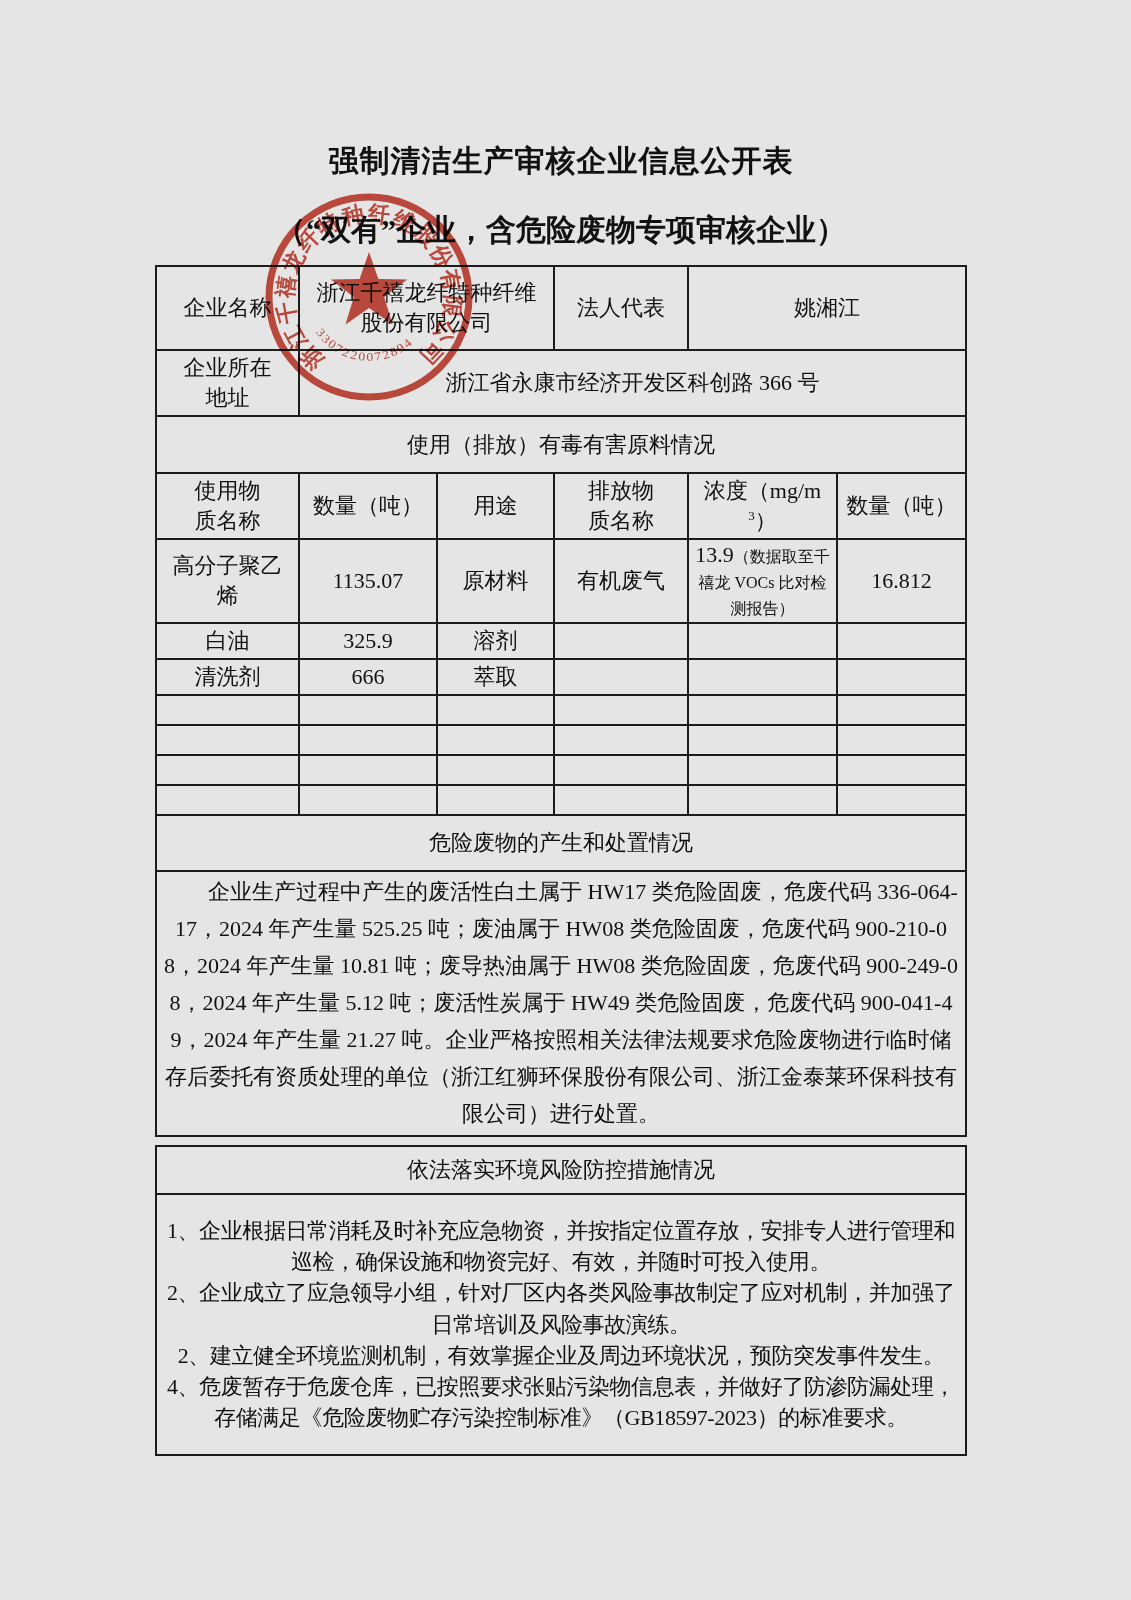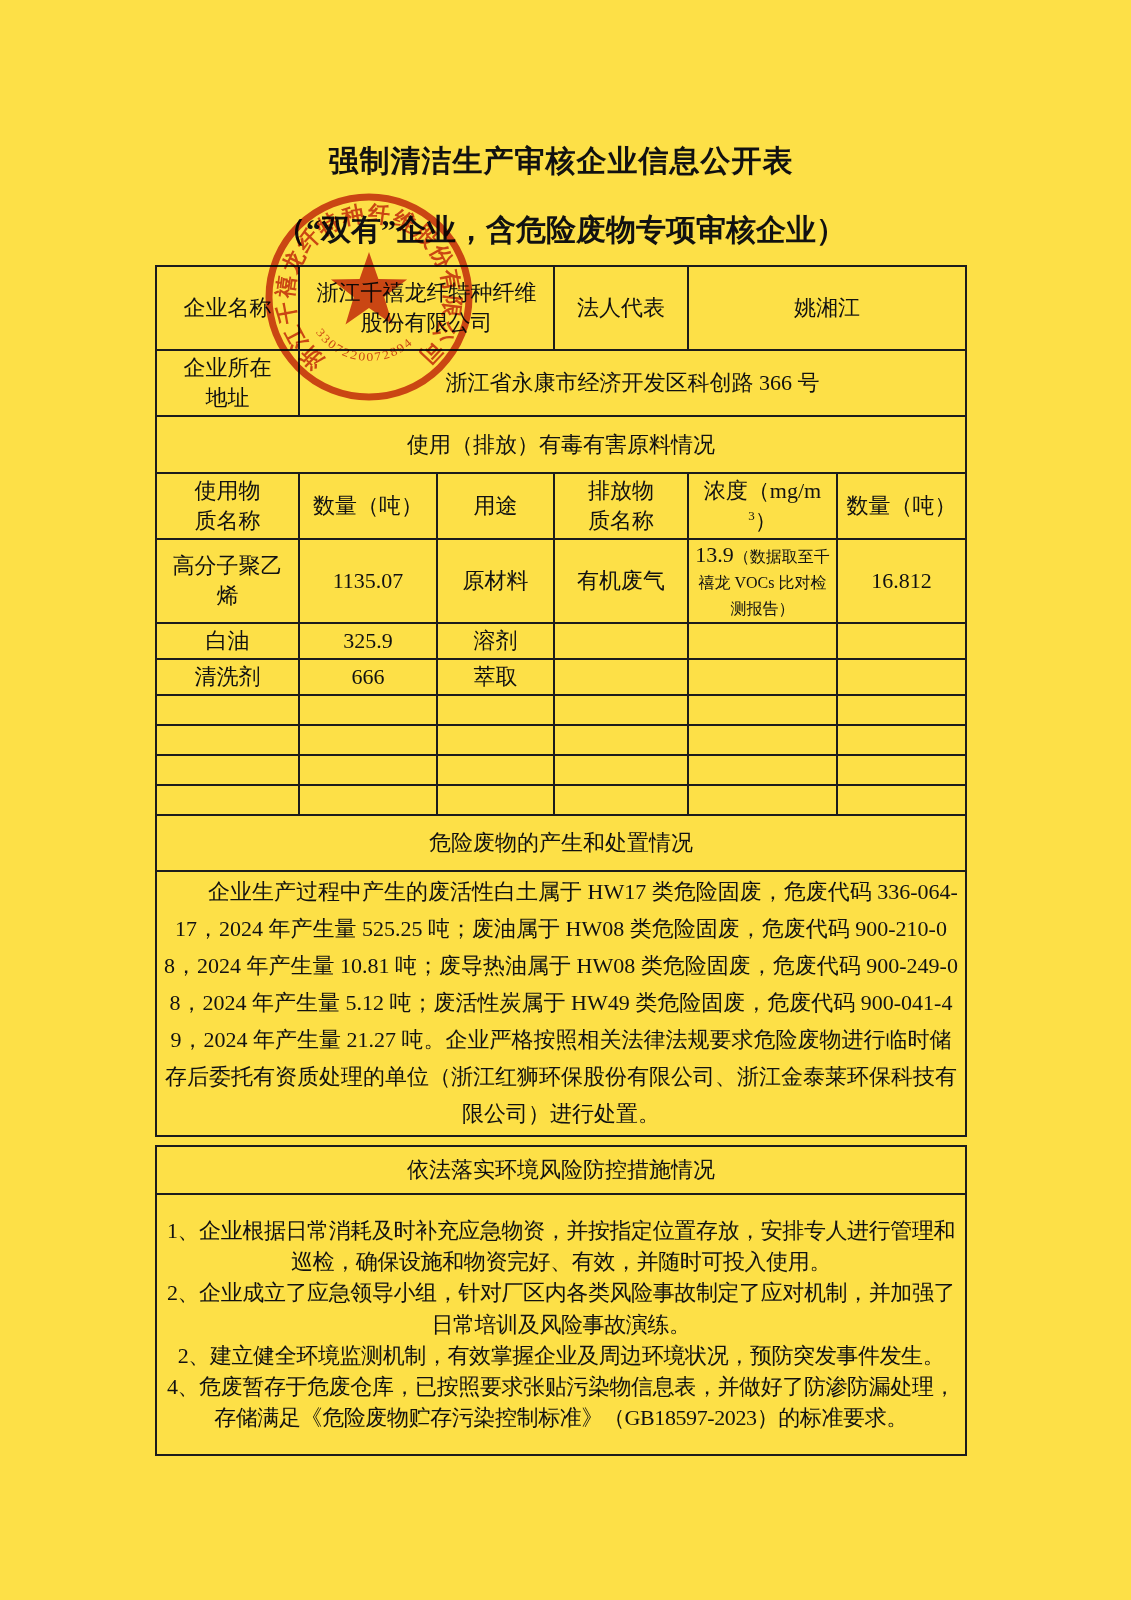--- a/index.html
+++ b/index.html
@@ -1,19 +1,19 @@
 <!DOCTYPE html>
 <html lang="zh"><head>
 <meta charset="utf-8">
 <style>
   html,body { margin:0; padding:0; background:#ffffff; }
   .page {
     position:relative;
     width:1131px; height:1600px;
-    background:#fde047;
+    background:#e5e5e5;
     color:#111;
     font-family:"Liberation Serif","DejaVu Serif",serif;
     overflow:hidden;
   }
   .content { position:absolute; left:155px; top:0; width:812px; }
   .title {
     padding-top:143px;
     text-align:center;
     font-size:30px; font-weight:bold;
     line-height:36px;

